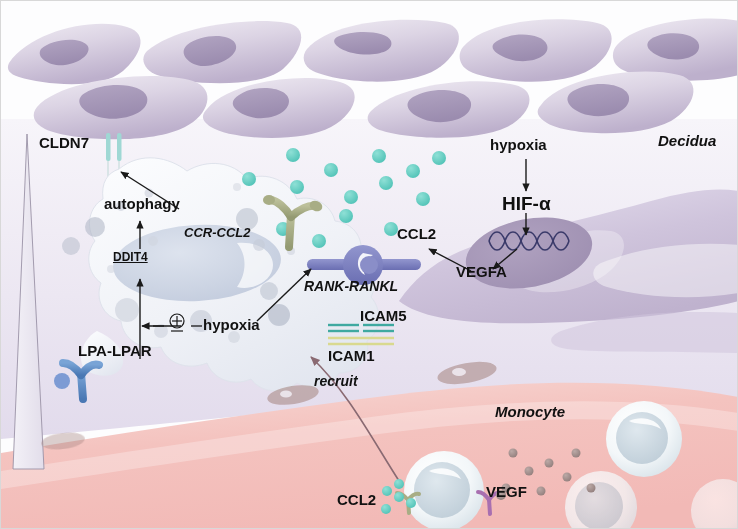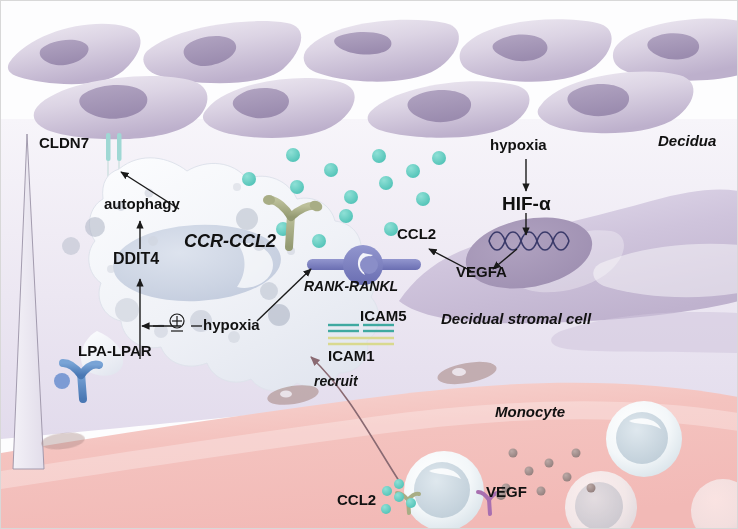--- a/index.html
+++ b/index.html
@@ -386,47 +386,46 @@
         <circle cx="575" cy="452" r="4.5" fill="url(#gVdot)"></circle>
         <circle cx="590" cy="487" r="4.5" fill="url(#gVdot)"></circle>
         <circle cx="505" cy="487" r="4.5" fill="url(#gVdot)"></circle>
       </g>
   </svg>
 
   <div class="lbl" style="left:38px;top:133px;font-size:15px;">CLDN7</div>
 
   <div class="lbl" style="left:103px;top:194px;font-size:15px;">autophagy</div>
 
-  <div class="lbl" style="left:112px;top:249px;font-size:16px;">DDIT4</div>
+  <div class="lbl" style="left:112px;top:249px;font-size:12px;text-decoration:underline;">DDIT4</div>
 
   <div class="lbl" style="left:202px;top:315px;font-size:15px;">hypoxia</div>
 
   <div class="lbl" style="left:77px;top:341px;font-size:15px;">LPA-LPAR</div>
 
-  <div class="lbl ital" style="left:183px;top:230px;font-size:18px;">CCR-CCL2</div>
+  <div class="lbl ital" style="left:183px;top:224px;font-size:13px;">CCR-CCL2</div>
 
   <div class="lbl ital" style="left:303px;top:277px;font-size:14px;">RANK-RANKL</div>
 
   <div class="lbl" style="left:327px;top:306px;font-size:15px;margin-left:32px;">ICAM5</div>
 
   <div class="lbl" style="left:327px;top:346px;font-size:15px;">ICAM1</div>
 
   <div class="lbl ital" style="left:313px;top:372px;font-size:14px;">recruit</div>
 
   <div class="lbl" style="left:396px;top:224px;font-size:15px;">CCL2</div>
 
   <div class="lbl" style="left:489px;top:135px;font-size:15px;">hypoxia</div>
 
   <div class="lbl" style="left:501px;top:192px;font-size:19px;">HIF-α</div>
 
   <div class="lbl" style="left:455px;top:262px;font-size:15px;">VEGFA</div>
 
   <div class="lbl ital" style="left:657px;top:131px;font-size:15px;">Decidua</div>
 
-  <div class="lbl ital" style="left:440px;top:309px;font-size:15px;">Decidual stromal cell</div>
 
 
   <div class="lbl ital" style="left:494px;top:402px;font-size:15px;">Monocyte</div>
 
   <div class="lbl" style="left:336px;top:490px;font-size:15px;">CCL2</div>
 
   <div class="lbl" style="left:485px;top:482px;font-size:15px;">VEGF</div>
 
 
 </div>

